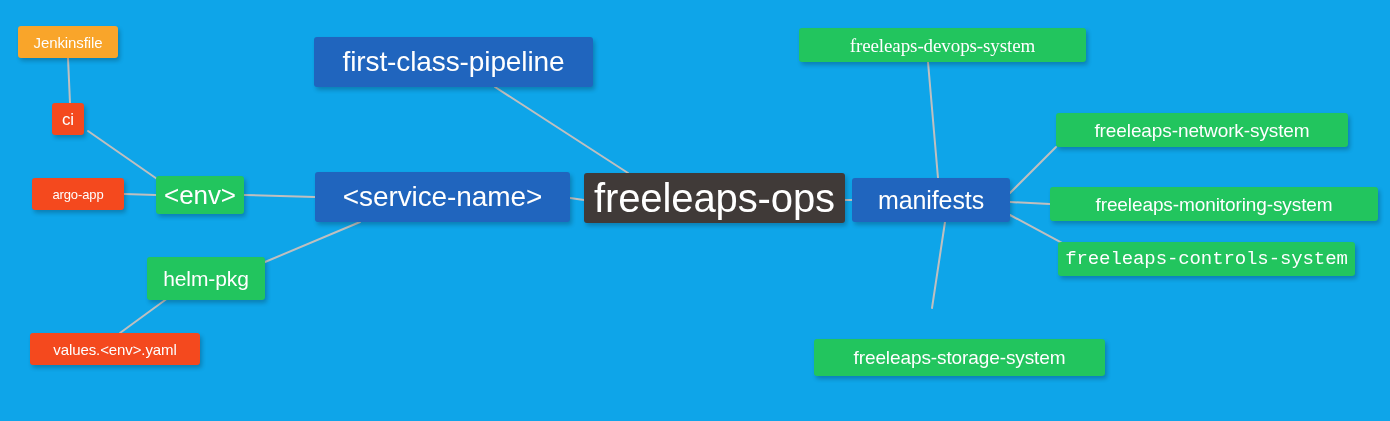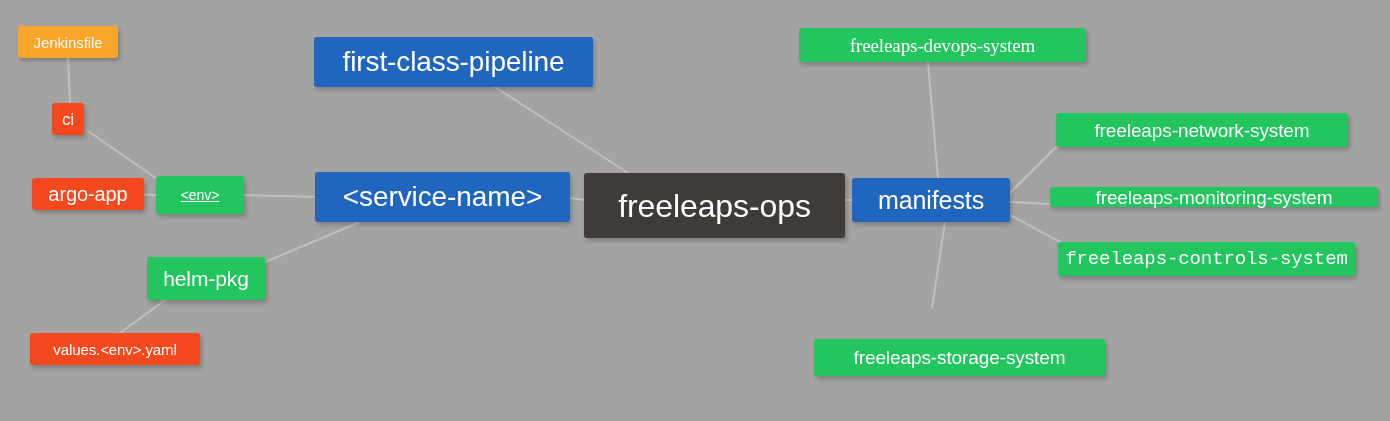--- a/index.html
+++ b/index.html
@@ -8,21 +8,21 @@
     background: #ffffff;
   }
   body {
     font-family: "Liberation Sans", sans-serif;
     -webkit-font-smoothing: antialiased;
   }
   #canvas {
     position: relative;
     width: 1390px;
     height: 421px;
-    background: #a3a3a3;
+    background: #0ea5e9;
     overflow: hidden;
   }
   #edges {
     position: absolute;
     left: 0;
     top: 0;
     width: 1390px;
     height: 421px;
     pointer-events: none;
   }
@@ -65,51 +65,51 @@
       <line x1="1010" y1="215" x2="1090" y2="258" stroke="#bfbfbf" stroke-width="2" stroke-linecap="round"></line>
       <line x1="945" y1="222" x2="932" y2="308" stroke="#bfbfbf" stroke-width="2" stroke-linecap="round"></line>
     </svg>
   <div id="node-layer">
       <div class="node" style="left: 18px; top: 26px; width: 100px; height: 32px; background: rgb(249, 165, 42); font-size: 15px;">
         <span class="node-label">Jenkinsfile</span>
       </div>
       <div class="node" style="left: 52px; top: 103px; width: 32px; height: 32px; background: rgb(244, 73, 30); font-size: 17px;">
         <span class="node-label">ci</span>
       </div>
-      <div class="node" style="left: 32px; top: 178px; width: 112px; height: 32px; background: rgb(244, 73, 30); font-size: 20px;">
+      <div class="node" style="left: 32px; top: 178px; width: 92px; height: 32px; background: rgb(244, 73, 30); font-size: 13px;">
         <span class="node-label">argo-app</span>
       </div>
-      <div class="node" style="left: 156px; top: 176px; width: 88px; height: 38px; background: rgb(34, 197, 94); font-size: 14px; text-decoration: underline;">
+      <div class="node" style="left: 156px; top: 176px; width: 88px; height: 38px; background: rgb(34, 197, 94); font-size: 26px;">
         <span class="node-label">&lt;env&gt;</span>
       </div>
       <div class="node" style="left: 147px; top: 257px; width: 118px; height: 43px; background: rgb(34, 197, 94); font-size: 21px;">
         <span class="node-label">helm-pkg</span>
       </div>
       <div class="node" style="left: 8px; top: 333px; width: 170px; height: 32px; background: rgb(244, 73, 30); font-size: 15px; margin-left: 22px;">
         <span class="node-label">values.&lt;env&gt;.yaml</span>
       </div>
       <div class="node" style="left: 314px; top: 37px; width: 279px; height: 50px; background: rgb(32, 101, 190); font-size: 28px;">
         <span class="node-label">first-class-pipeline</span>
       </div>
       <div class="node" style="left: 315px; top: 172px; width: 255px; height: 50px; background: rgb(32, 101, 190); font-size: 28px;">
         <span class="node-label">&lt;service-name&gt;</span>
       </div>
-      <div class="node" style="left: 584px; top: 173px; width: 261px; height: 65px; background: rgb(64, 58, 56); font-size: 32px;">
+      <div class="node" style="left: 584px; top: 173px; width: 261px; height: 50px; background: rgb(64, 58, 56); font-size: 40px;">
         <span class="node-label">freeleaps-ops</span>
       </div>
       <div class="node" style="left: 852px; top: 178px; width: 158px; height: 44px; background: rgb(32, 101, 190); font-size: 25px;">
         <span class="node-label">manifests</span>
       </div>
       <div class="node" style="left: 799px; top: 28px; width: 287px; height: 34px; background: rgb(34, 197, 94); font-size: 19px; font-family: Liberation Serif, serif;">
         <span class="node-label">freeleaps-devops-system</span>
       </div>
       <div class="node" style="left: 1056px; top: 113px; width: 292px; height: 34px; background: rgb(34, 197, 94); font-size: 19px;">
         <span class="node-label">freeleaps-network-system</span>
       </div>
-      <div class="node" style="left: 1050px; top: 187px; width: 328px; height: 20px; background: rgb(34, 197, 94); font-size: 19px;">
+      <div class="node" style="left: 1050px; top: 187px; width: 328px; height: 34px; background: rgb(34, 197, 94); font-size: 19px;">
         <span class="node-label">freeleaps-monitoring-system</span>
       </div>
       <div class="node" style="left: 1058px; top: 242px; width: 297px; height: 34px; background: rgb(34, 197, 94); font-size: 19px; font-family: Liberation Mono, monospace;">
         <span class="node-label">freeleaps-controls-system</span>
       </div>
       <div class="node" style="left: 814px; top: 308px; width: 291px; height: 37px; background: rgb(34, 197, 94); font-size: 19px; margin-top: 31px;">
         <span class="node-label">freeleaps-storage-system</span>
       </div>
     </div>
 </div>

